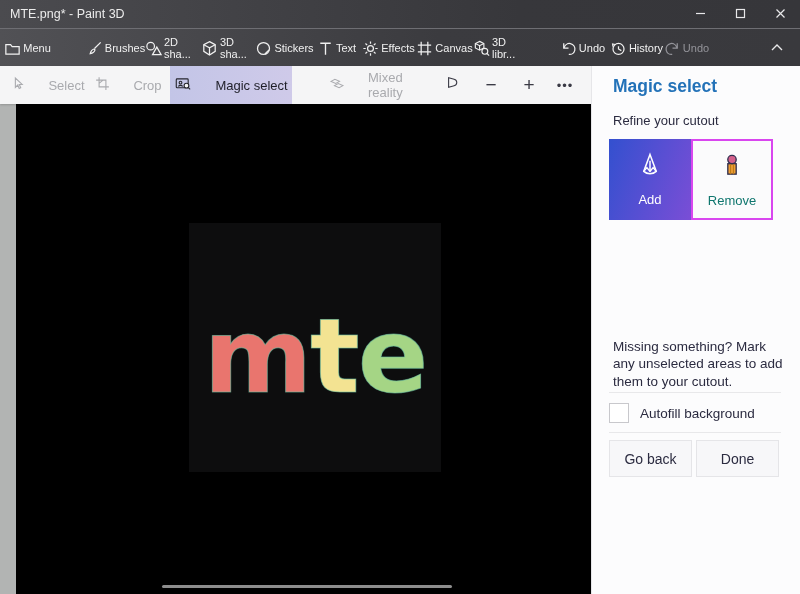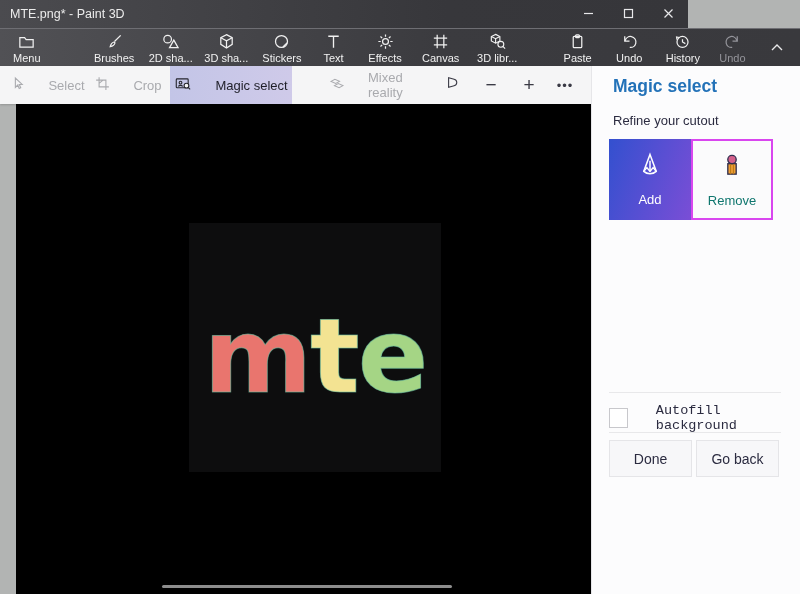--- a/index.html
+++ b/index.html
@@ -1,30 +1,30 @@
 <!DOCTYPE html>
 <html><head>
 <meta charset="utf-8">
 <style>
   * { margin:0; padding:0; box-sizing:border-box; }
   html,body { width:800px; height:594px; overflow:hidden; font-family:"Liberation Sans", sans-serif; background:#b2b4b3; }
   .app { position:relative; width:800px; height:594px; }
 
   
-  .titlebar { position:absolute; top:0; left:0; width:688px; height:28px;
+  .titlebar { position:absolute; top:0; left:0; width:800px; height:28px;
     background:linear-gradient(to right,#4b4b4f,#37373b 65%,#36363a); display:flex; align-items:center; }
   .title-text { margin-left:10px; font-size:12.5px; color:#ececec; }
   .win-controls { margin-left:auto; display:flex; height:100%; }
   .win-btn { width:40px; height:100%; display:flex; align-items:center; justify-content:center; }
 
   
   .toolbar { position:absolute; top:28px; left:0; width:800px; height:38px;
     background:linear-gradient(to right,#515155,#3b3b3f 55%,#39393d);
     border-top:1px solid #6e6e73; display:flex; align-items:stretch; }
-  .tb-item { display:flex; flex-direction:column; align-items:center; justify-content:center; gap:1px;
+  .tb-item { display:flex; flex-direction:row; align-items:center; justify-content:center; gap:1px;
     color:#f1f1f1; font-size:11px; padding-top:1px; }
   .tb-item svg { display:block; }
   .tb-item.disabled { color:#94949a; }
   .tb-spacer-a { width:32px; } .tb-spacer-b { width:26px; }
   .tb-chevron { margin-left:auto; width:46px; display:flex; align-items:center; justify-content:center; }
 
   
   .ribbon { position:absolute; top:66px; left:0; width:591px; height:38px; background:#f5f5f6;
     display:flex; align-items:stretch; box-shadow:0 1px 2px rgba(0,0,0,0.18); }
   .rb-item { display:flex; align-items:center; gap:22px; font-size:13px; color:#a9aaae; justify-content:center; }
@@ -53,21 +53,21 @@
   .panel-title { position:absolute; left:21px; top:10px; font-size:17.5px; font-weight:600; }
   .refine-label { position:absolute; left:21px; top:47px; font-size:13px; color:#2b2b40; }
   .cutout-btns { position:absolute; left:17px; top:73px; display:flex; gap:0; }
   .cut-btn { width:82px; height:81px; display:flex; flex-direction:column; align-items:center;
     justify-content:center; gap:7px; font-size:13px; border:none; cursor:default; }
   .add-btn { color:#ffffff; }
   .remove-btn { background:#fbfbfc; color:#0f766e; border:2px solid #d946ef; }
   .missing-text { position:absolute; left:21px; top:272px; width:170px; font-size:13.5px; color:#2b2b40; line-height:1.28; }
   .divider { position:absolute; left:17px; width:172px; height:1px; background:#e8e8ea; }
   .div1 { top:326px; } .div2 { top:366px; }
-  .autofill-row { position:absolute; left:17px; top:337px; display:flex; align-items:center; gap:28px;font-family:Liberation Mono, monospace; }
+  .autofill-row { position:absolute; left:17px; top:337px; display:flex; align-items:center; gap:11px; }
   .checkbox { width:20px; height:20px; border:1px solid #c8c8cc; background:#ffffff; }
   .autofill-label { font-size:13.5px; color:#2b2b40; }
   .action-btns { position:absolute; left:17px; top:374px; display:flex; gap:4px; }
   .action-btn { width:83px; height:37px; background:#f7f7f9; border:1px solid #e5e5e8;
     font-size:14px; color:#2b2b40; display:flex; align-items:center; justify-content:center; font-family:inherit; }
 </style>
 </head>
 <body>
 
 <div class="app">
@@ -178,29 +178,20 @@
             <circle cx="13.5" cy="13" r="3.1"></circle>
             <path d="M15.7,15.2 L18,17.5"></path>
           </svg>
       </span>
       <span>3D libr...</span>
     </div>
     <div class="tb-spacer-b"></div>
     <div class="tb-item" style="width:52px">
       <span>
         <svg width="19" height="19" viewBox="0 0 20 20" fill="none" stroke="#f1f1f1" stroke-width="1.3">
-            <rect x="5.5" y="4.5" width="9" height="12" rx="1"></rect>
-            <rect x="8" y="3" width="4" height="3" rx="1"></rect>
-          </svg>
-      </span>
-      <span>Paste</span>
-    </div>
-    <div class="tb-item" style="width:52px">
-      <span>
-        <svg width="19" height="19" viewBox="0 0 20 20" fill="none" stroke="#f1f1f1" stroke-width="1.3">
             <path d="M5,4.5 V9.5 H10"></path>
             <path d="M5.3,9.3 C6.2,6.3 9,4.3 12,4.8 C15.3,5.4 17.4,8.6 16.6,11.9 C15.9,14.8 13.2,16.6 10.3,16.2"></path>
           </svg>
       </span>
       <span>Undo</span>
     </div>
     <div class="tb-item" style="width:56px">
       <span>
         <svg width="19" height="19" viewBox="0 0 20 20" fill="none" stroke="#f1f1f1" stroke-width="1.3">
             <circle cx="10" cy="10.5" r="5.8"></circle>
@@ -314,28 +305,29 @@
           <svg width="22" height="32" viewBox="0 0 20 26" fill="none">
               <rect x="6.2" y="10" width="7.6" height="9.5" fill="#f2a036" stroke="#2e2e4e" stroke-width="1.2"></rect>
               <path d="M8.7,10 V19.5 M11.3,10 V19.5" stroke="#bd7c18" stroke-width="1.1"></path>
               <rect x="6.2" y="2.5" width="7.6" height="7.5" rx="3.6" fill="#d4608c" stroke="#2e2e4e" stroke-width="1.2"></rect>
             </svg>
         </span>
         <span>Remove</span>
       </button>
     </div>
 
+    <div class="missing-text">Missing something? Mark any unselected areas to add them to your cutout.</div>
     <div class="divider div1"></div>
 
     <div class="autofill-row">
       <div class="checkbox"></div>
       <span class="autofill-label">Autofill background</span>
     </div>
 
     <div class="divider div2"></div>
 
     <div class="action-btns">
+      <button class="action-btn">Go back</button>
       <button class="action-btn">Done</button>
-      <button class="action-btn">Go back</button>
     </div>
   </div>
 
 </div>
 
 </body></html>

